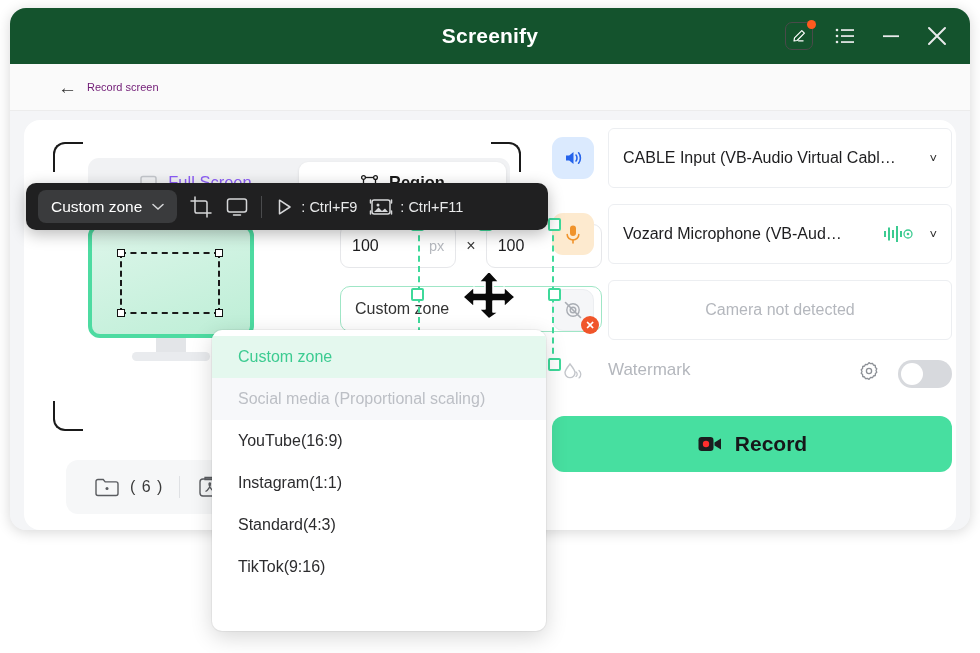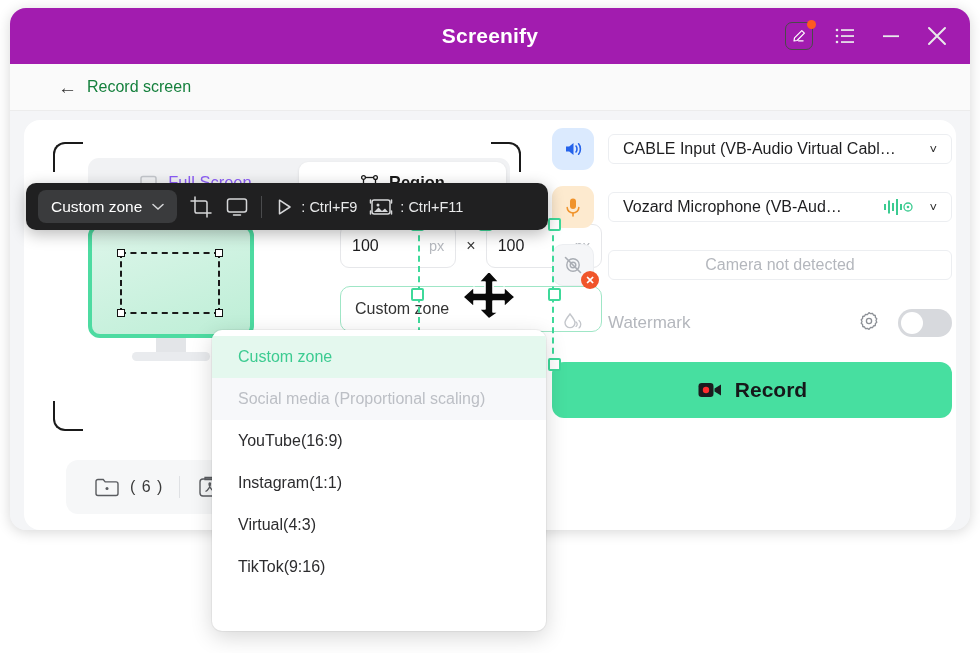--- a/index.html
+++ b/index.html
@@ -22,21 +22,21 @@
     border-radius: 16px;
     background: #f4f5f7;
     box-shadow: 0 2px 14px rgba(0,0,0,.16);
     overflow: hidden;
   }
 
   
   .titlebar {
     position: absolute; left: 0; top: 0;
     width: 960px; height: 56px;
-    background: #a21caf;
+    background: #14532d;
     display: flex; align-items: center;
   }
   .title-text {
     position: absolute; left: 0; right: 0; text-align: center;
     color: #fff; font-size: 21px; font-weight: 700;
     letter-spacing: .2px;
   }
   .tb-icons {
     position: absolute; right: 18px; top: 0; height: 56px;
     display: flex; align-items: center; gap: 16px;
@@ -61,21 +61,21 @@
     width: 960px; height: 47px;
     background: #fafafa;
     border-bottom: 1px solid #ececec;
     display: flex; align-items: center;
   }
   .back-row {
     display: flex; align-items: center; gap: 10px;
     margin-left: 48px; cursor: pointer;
   }
   .back-arrow { font-size: 19px; color: #333; line-height: 1; }
-  .back-label { font-size: 16px; color: #15803d; }
+  .back-label { font-size: 11px; color: #701a75; }
 
   
   .content {
     position: absolute; left: 0; top: 103px;
     width: 960px; height: 419px;
     background: #f4f5f7;
   }
   .card {
     position: absolute; left: 14px; top: 9px;
     width: 932px; height: 410px;
@@ -182,31 +182,31 @@
   .ico-spk { background: #dbeafe; }
   .ico-mic { background: #fdeacf; }
   .ico-cam { background: #f5f6f8; border: 1px solid #eceef1; }
   .badge-x {
     position: absolute; right: -6px; bottom: -4px;
     width: 18px; height: 18px; border-radius: 50%;
     background: #f0552a; color: #fff; font-size: 11px;
     display: flex; align-items: center; justify-content: center; font-weight: 700;
   }
   .dev-field {
-    flex: 1; height: 30px; border: 1px solid #eceef1; border-radius: 6px;
+    flex: 1; height: 60px; border: 1px solid #eceef1; border-radius: 6px;
     display: flex; align-items: center; padding: 8px 14px; background: #fff;
     cursor: pointer;
   }
   .dev-label { font-size: 16px; color: #1d1d1f; flex: 1;
                white-space: nowrap; overflow: hidden; }
   .dev-label.muted { color: #b4b7bd; text-align: center; }
   .chev { color: #2b2b2b; font-size: 13px; margin-left: 8px; }
 
   .wm-row {
-    display: flex; align-items: center; margin-top: 20px; height: 34px;
+    display: flex; margin-top: 20px; height: 34px;
   }
   .wm-ico { width: 42px; display: flex; justify-content: center; }
   .wm-label { font-size: 17px; color: #b4b7bd; margin-left: 14px; flex: 1; }
   .toggle {
     width: 54px; height: 28px; border-radius: 15px; background: #d7d9dd;
     position: relative; cursor: pointer; margin-left: 18px;
   }
   .toggle-knob {
     position: absolute; left: 3px; top: 3px; width: 22px; height: 22px;
     border-radius: 50%; background: #fff;
@@ -561,20 +561,20 @@
     <div class="dd-item header">
         <span>Social media (Proportional scaling)</span>
       </div>
     <div class="dd-item">
         <span>YouTube(16:9)</span>
       </div>
     <div class="dd-item">
         <span>Instagram(1:1)</span>
       </div>
     <div class="dd-item">
-        <span>Virtual(4:3)</span>
+        <span>Standard(4:3)</span>
       </div>
     <div class="dd-item">
         <span>TikTok(9:16)</span>
       </div>
   </div>
 
 </div>
 
 </body></html>

